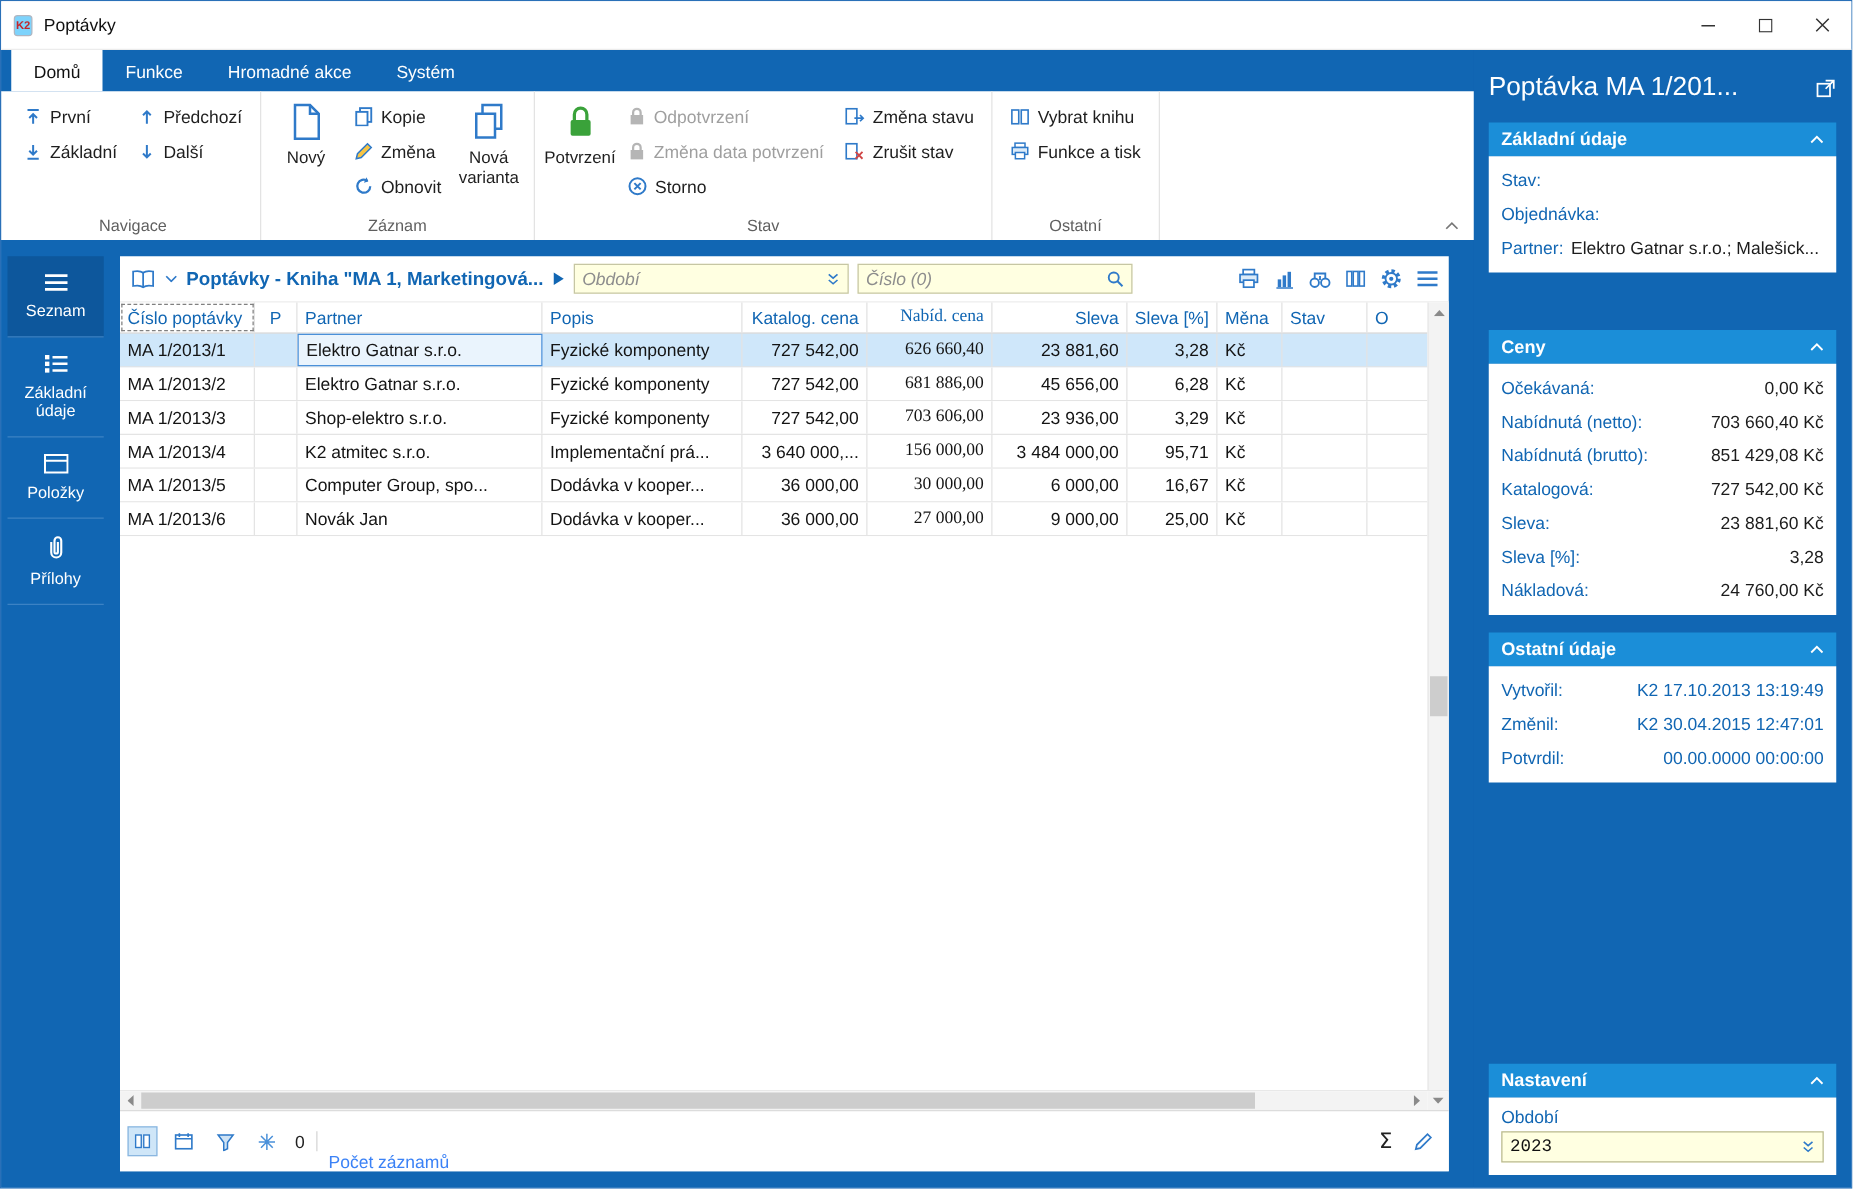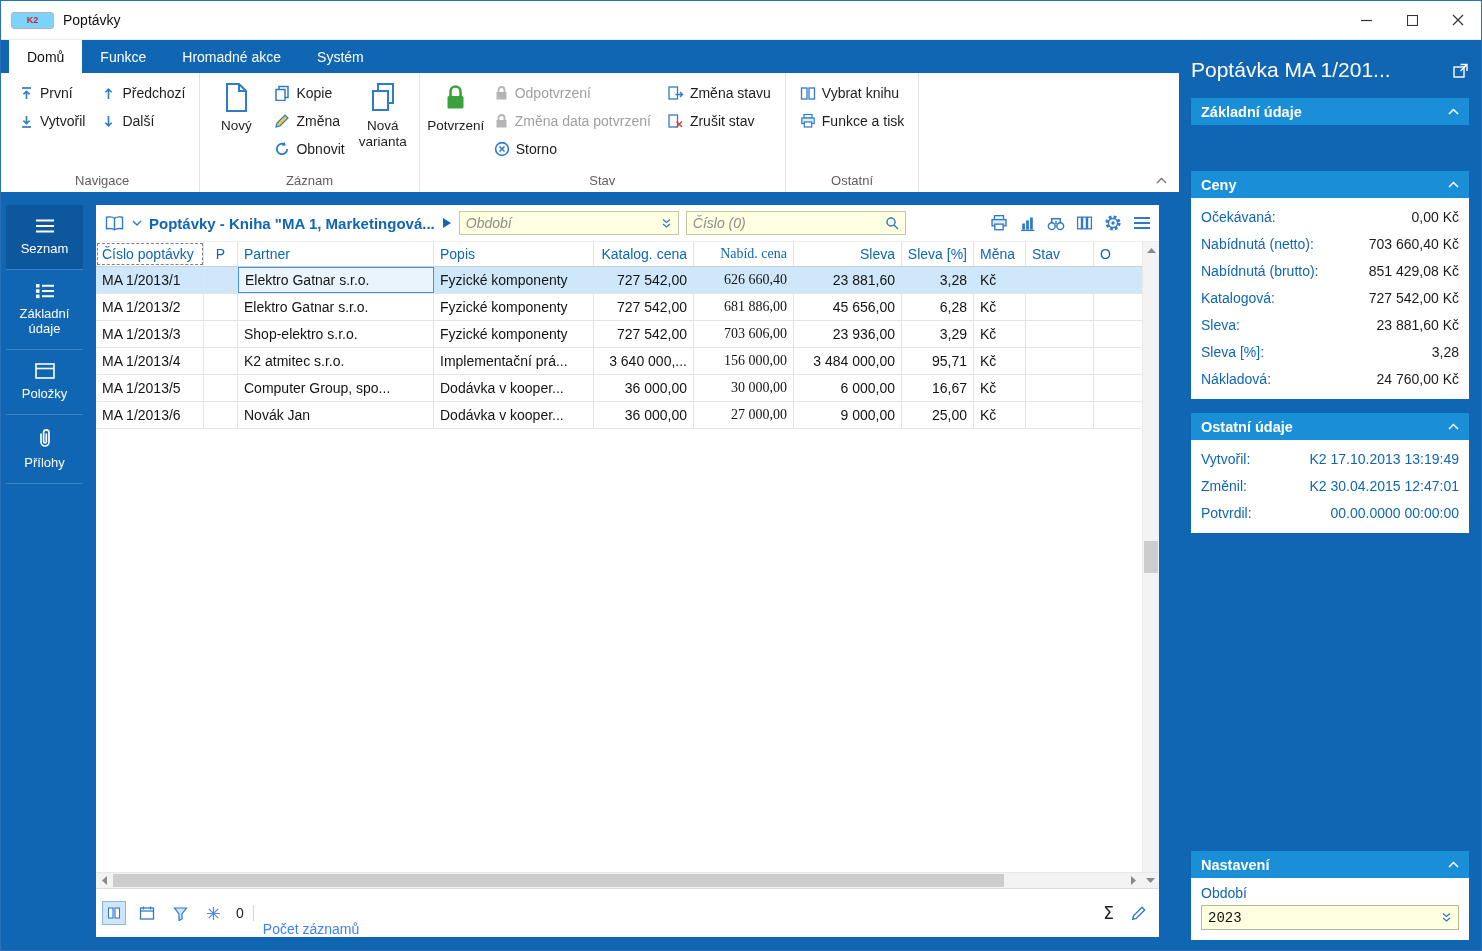--- a/index.html
+++ b/index.html
@@ -3,21 +3,21 @@
 <meta charset="utf-8">
 <style>
   * { box-sizing: border-box; margin: 0; padding: 0; }
   html, body { width: 1482px; height: 951px; }
   body { font-family: "Liberation Sans", sans-serif; font-size: 14px; color: #1a1a1a; overflow: hidden; background: #fff; }
 
   .window { width: 1482px; height: 951px; display: flex; flex-direction: column; border: 1px solid #2a70b8; background: #fff; }
 
   
   .titlebar { flex: 0 0 39px; display: flex; align-items: center; background: #fff; padding-left: 10px; border-bottom: 1px solid #ececec; }
-  .app-logo { width: 43px; height: 17px; border: 1px solid #aeb6c2; border-radius: 3px; display: flex; align-items: center; justify-content: center; font-size: 9px; font-weight: bold; color: #c2262c; background: #7dd3fc; }
+  .app-logo { width: 15px; height: 17px; border: 1px solid #aeb6c2; border-radius: 3px; display: flex; align-items: center; justify-content: center; font-size: 9px; font-weight: bold; color: #c2262c; background: #7dd3fc; }
   .titlebar-title { margin-left: 9px; font-size: 14px; color: #101010; }
   .titlebar-spacer { flex: 1; }
   .win-btn { width: 46px; height: 38px; display: flex; align-items: center; justify-content: center; }
 
   
   .app-row { flex: 1; display: flex; min-height: 0; background: #1166b3; }
   .main-col { flex: 0 0 1178px; display: flex; flex-direction: column; min-height: 0; }
 
   
   .ribbon-tabs { flex: 0 0 33px; background: #1166b3; display: flex; align-items: stretch; padding-left: 8px; }
@@ -171,21 +171,21 @@
                   </span>
                 <span>První</span>
               </div>
               <div class="rbtn-s">
                 <span class="ic">
                     <svg width="15" height="15" viewBox="0 0 15 15">
                       <path d="M3 13h9" stroke="#2f7ac9" stroke-width="1.7" fill="none"></path>
                       <path d="M7.5 2v7.7M4.4 6.6l3.1 3.1 3.1-3.1" fill="none" stroke="#2f7ac9" stroke-width="1.6"></path>
                     </svg>
                   </span>
-                <span>Vytvořil</span>
+                <span>Základní</span>
               </div>
             </div>
             <div class="rcol">
               <div class="rbtn-s">
                 <span class="ic">
                     <svg width="15" height="15" viewBox="0 0 15 15">
                       <path d="M7.5 13V3M4.4 6.2l3.1-3.1 3.1 3.1" fill="none" stroke="#2f7ac9" stroke-width="1.6"></path>
                     </svg>
                   </span>
                 <span>Předchozí</span>
@@ -673,20 +673,32 @@
 
       <div class="dsection first">
         <div class="dsec-header">
           <span>Základní údaje</span>
           <span class="chev ic">
               <svg width="11" height="7">
                 <path d="M1 6l4.5-4.5L10 6" fill="none" stroke="#fff" stroke-width="1.5"></path>
               </svg>
             </span>
         </div>
+        <div class="dsec-body">
+          <div class="frow">
+            <span class="flabel">Stav:</span>
+          </div>
+          <div class="frow">
+            <span class="flabel">Objednávka:</span>
+          </div>
+          <div class="frow">
+            <span class="flabel">Partner:</span>
+            <span class="inline-value">Elektro Gatnar s.r.o.; Malešick...</span>
+          </div>
+        </div>
       </div>
 
       <div class="dsection gap-large">
         <div class="dsec-header">
           <span>Ceny</span>
           <span class="chev ic">
               <svg width="11" height="7">
                 <path d="M1 6l4.5-4.5L10 6" fill="none" stroke="#fff" stroke-width="1.5"></path>
               </svg>
             </span>

